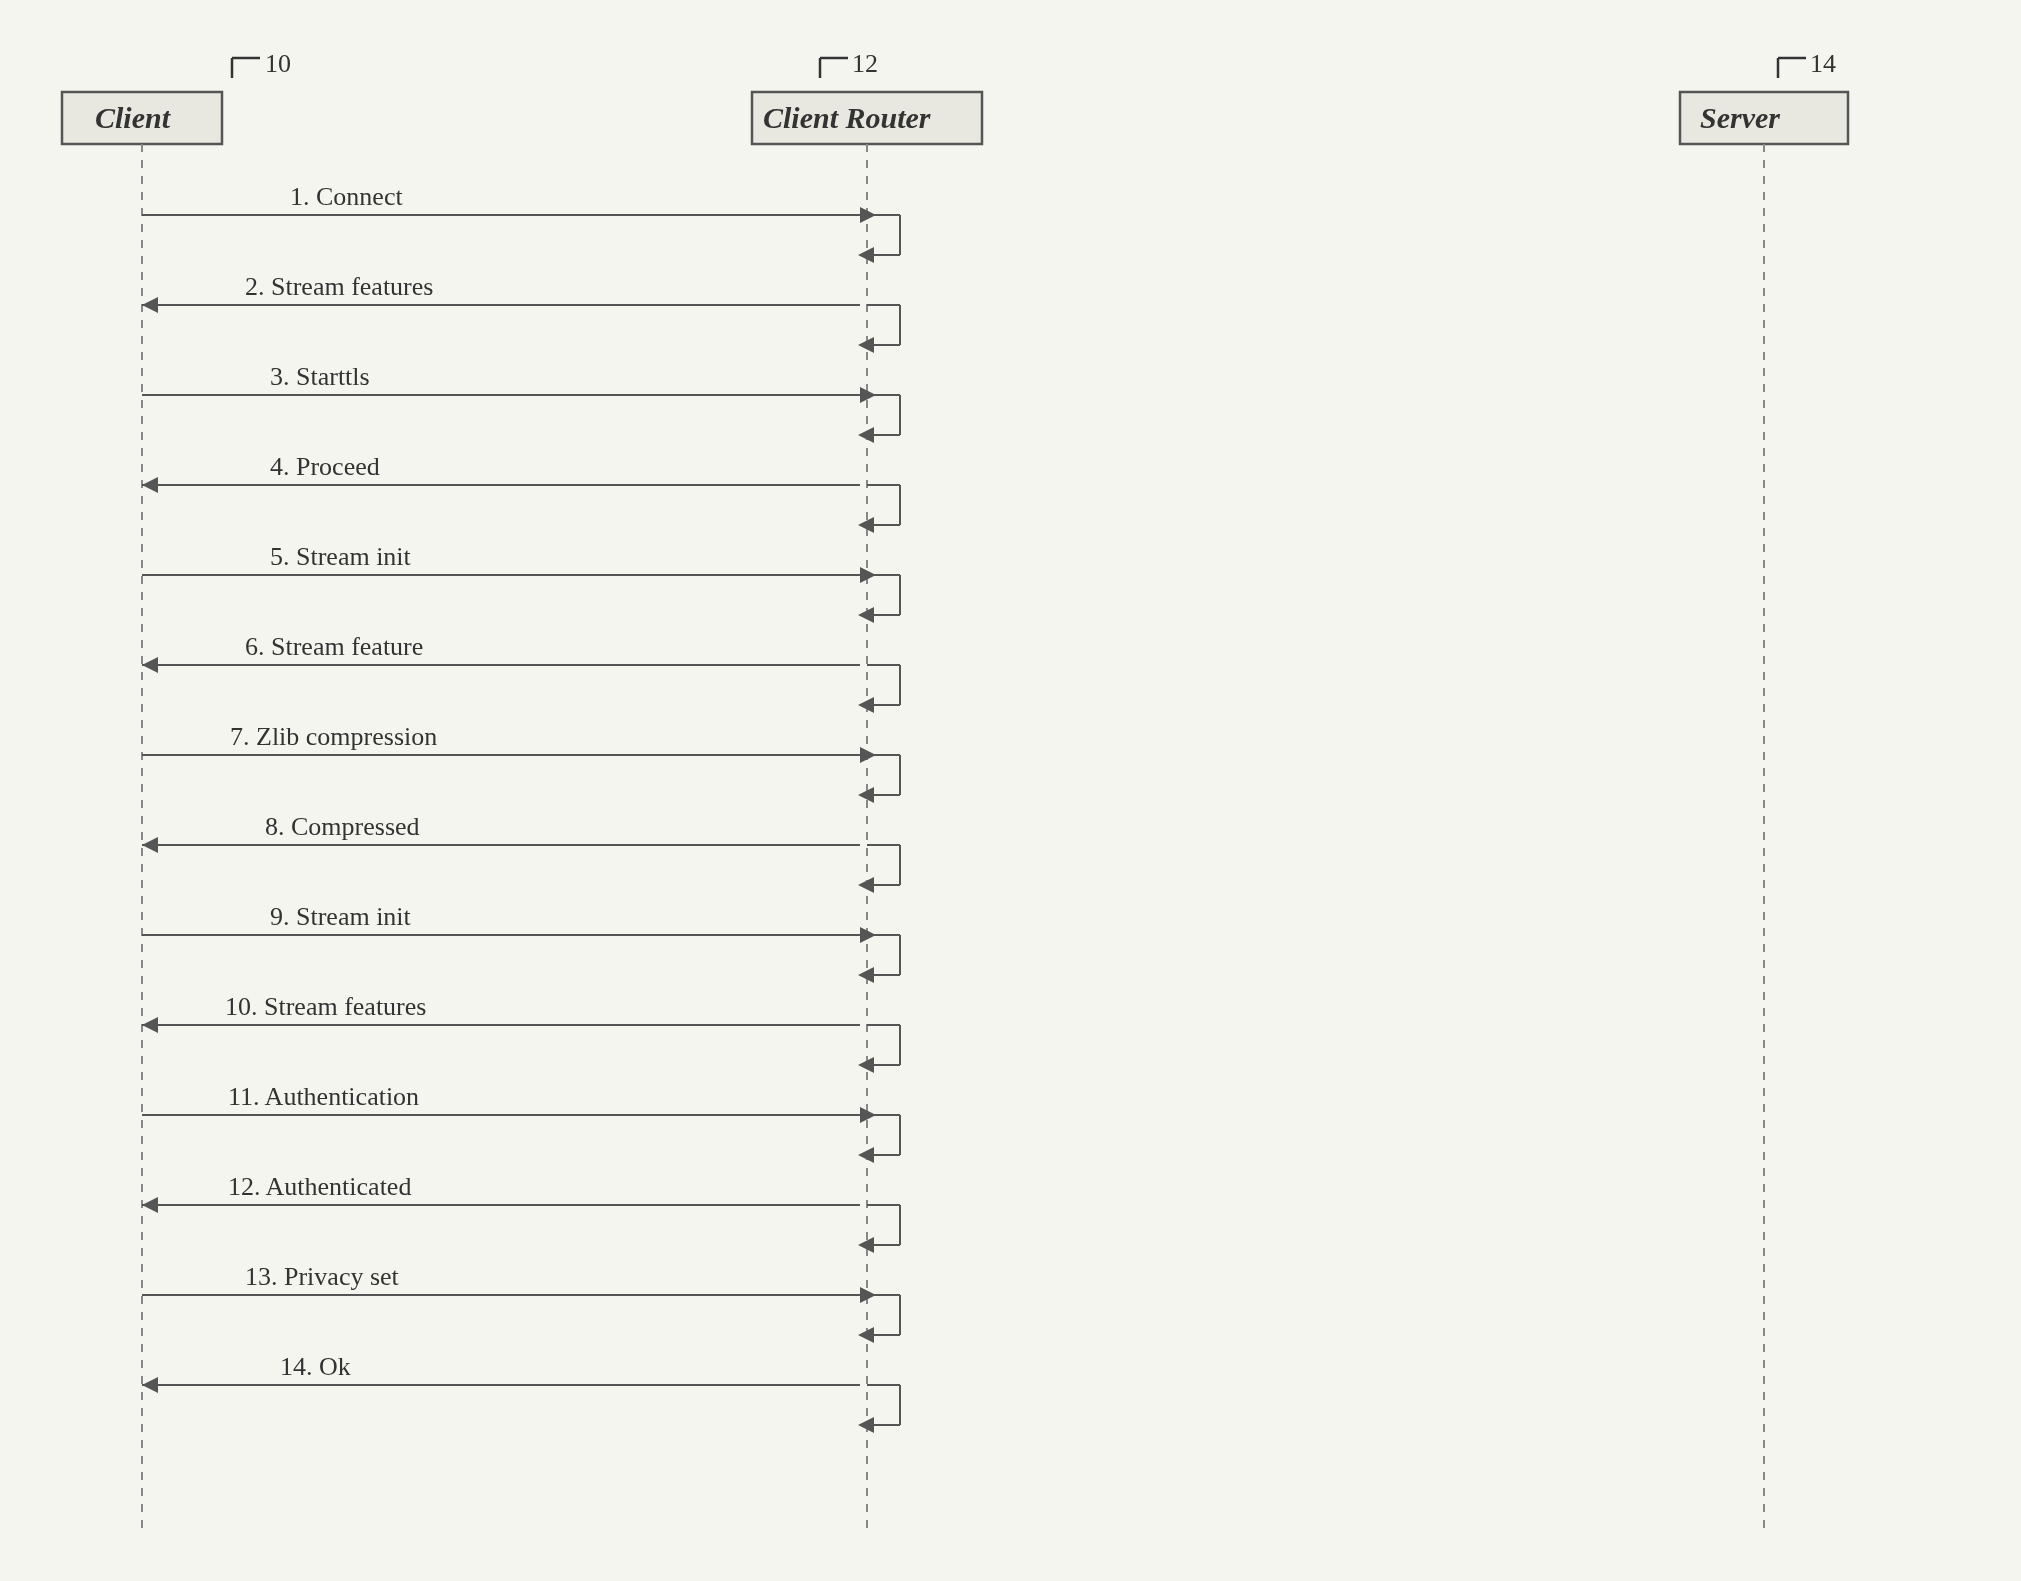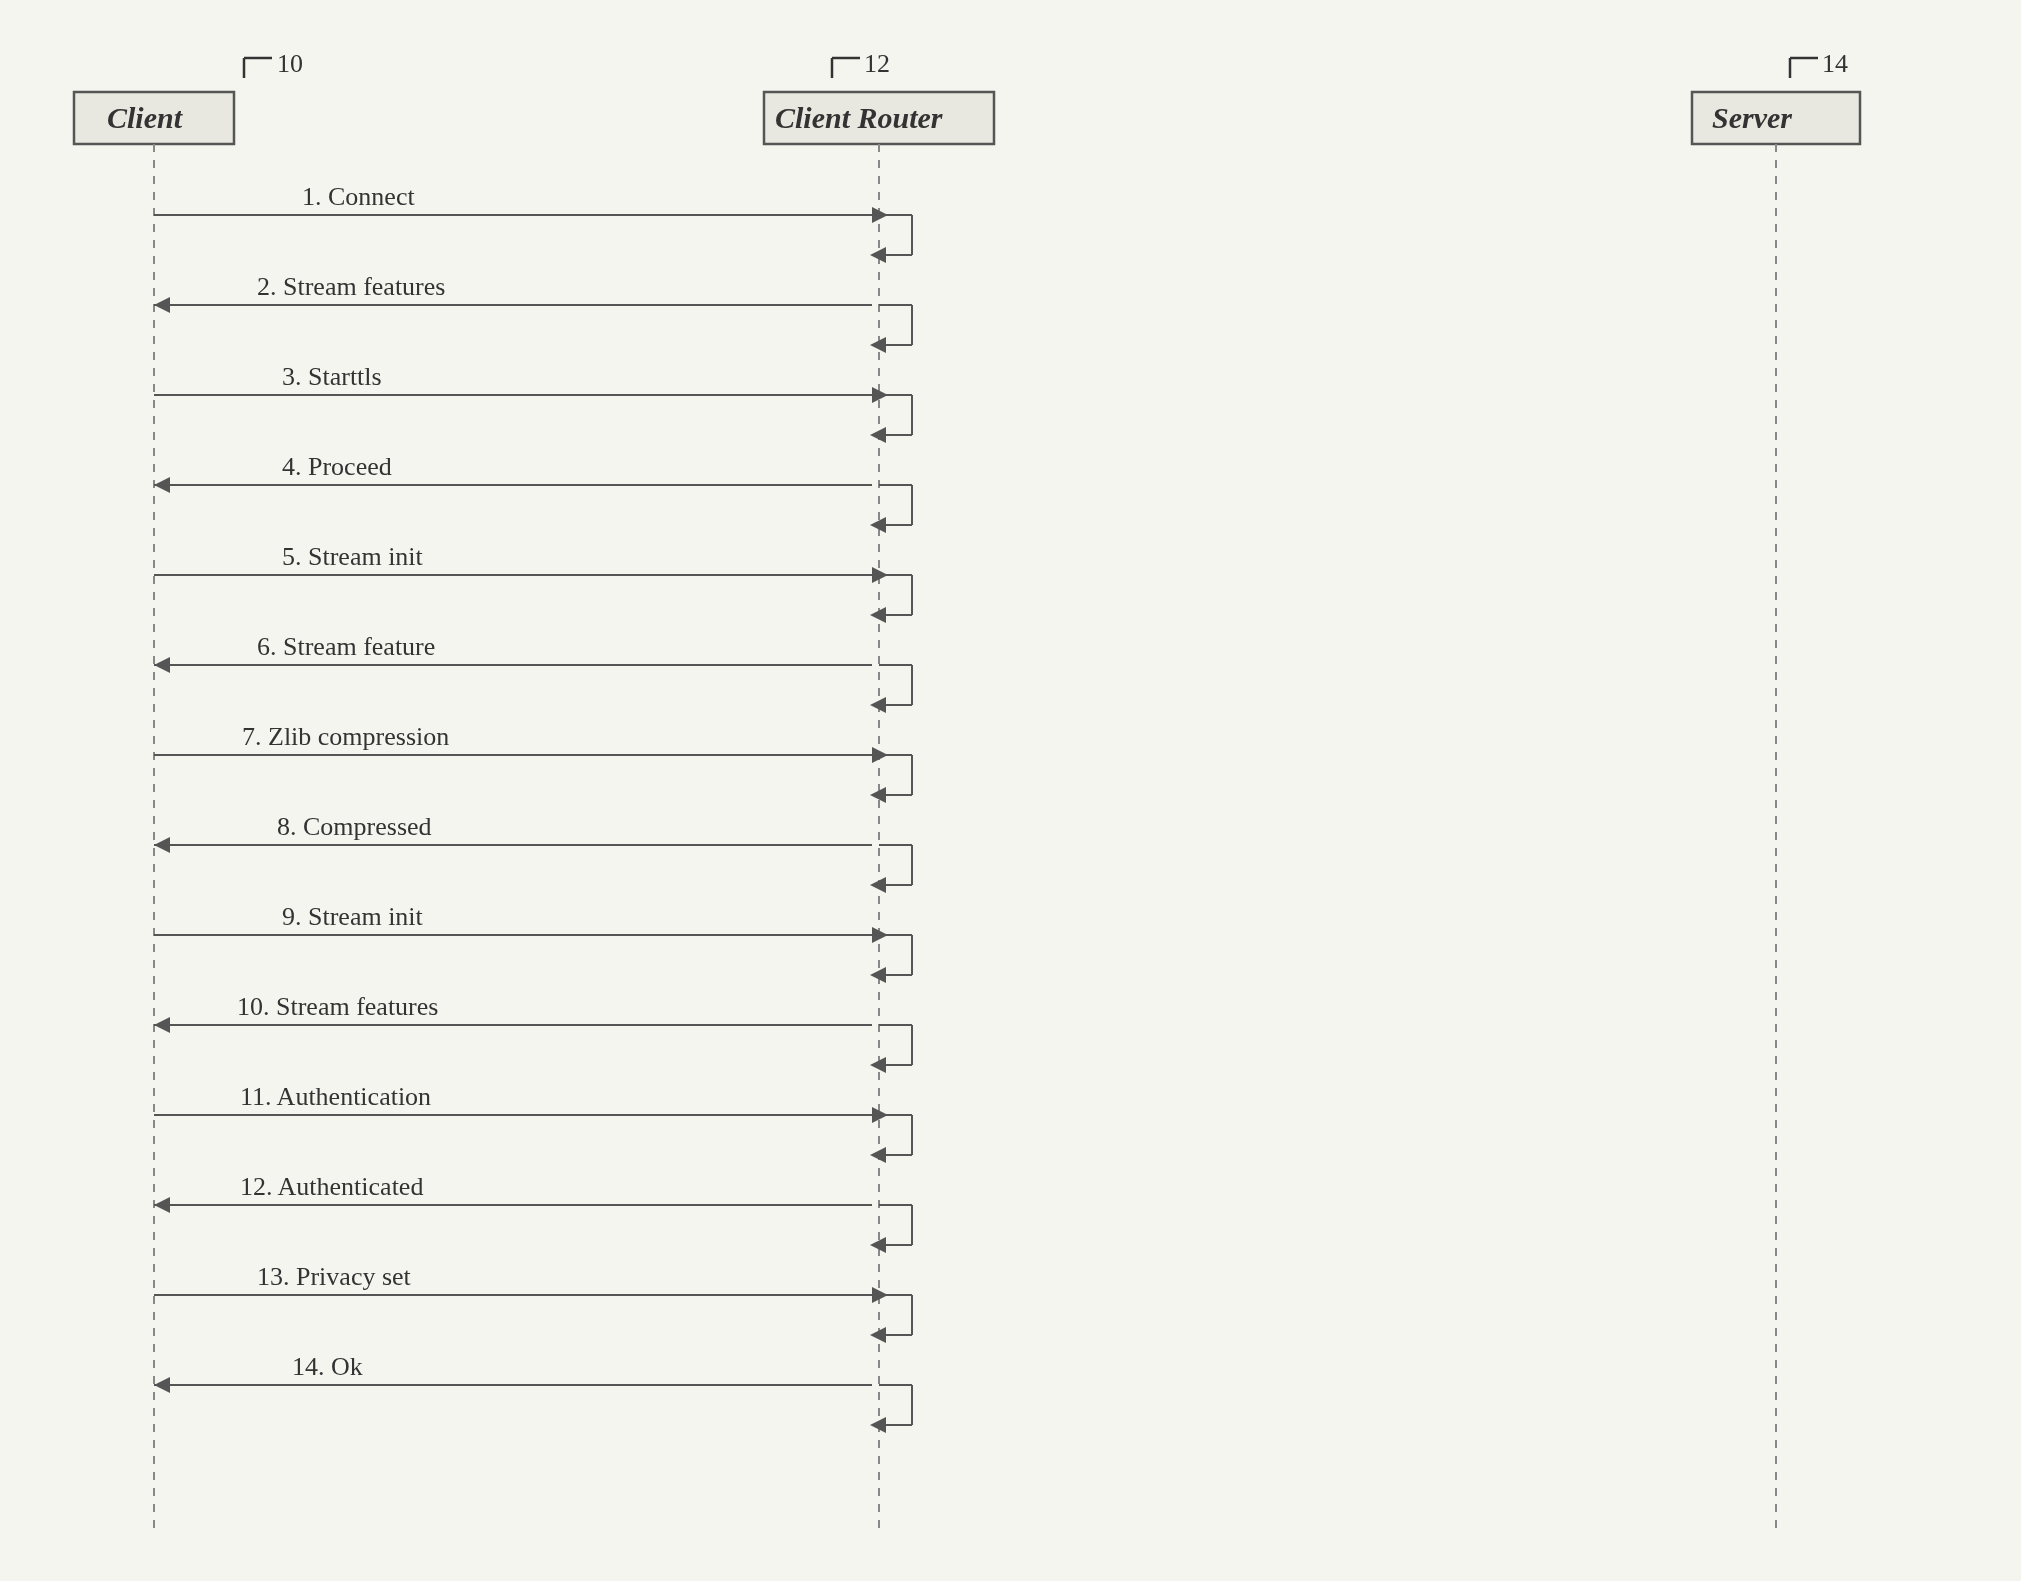--- a/index.html
+++ b/index.html
@@ -8,21 +8,21 @@
       font-family: 'Times New Roman', Times, serif;
       width: 2021px;
       height: 1581px;
       overflow: hidden;
       position: relative;
     }
 
     .diagram-container {
       position: absolute;
       top: 0;
-      left: 12px;
+      left: 0;
       width: 1837px;
       height: 1581px;
     }
 
     svg.diagram-svg {
       position: absolute;
       top: 0;
       left: 0;
       width: 2021px;
       height: 1581px;

